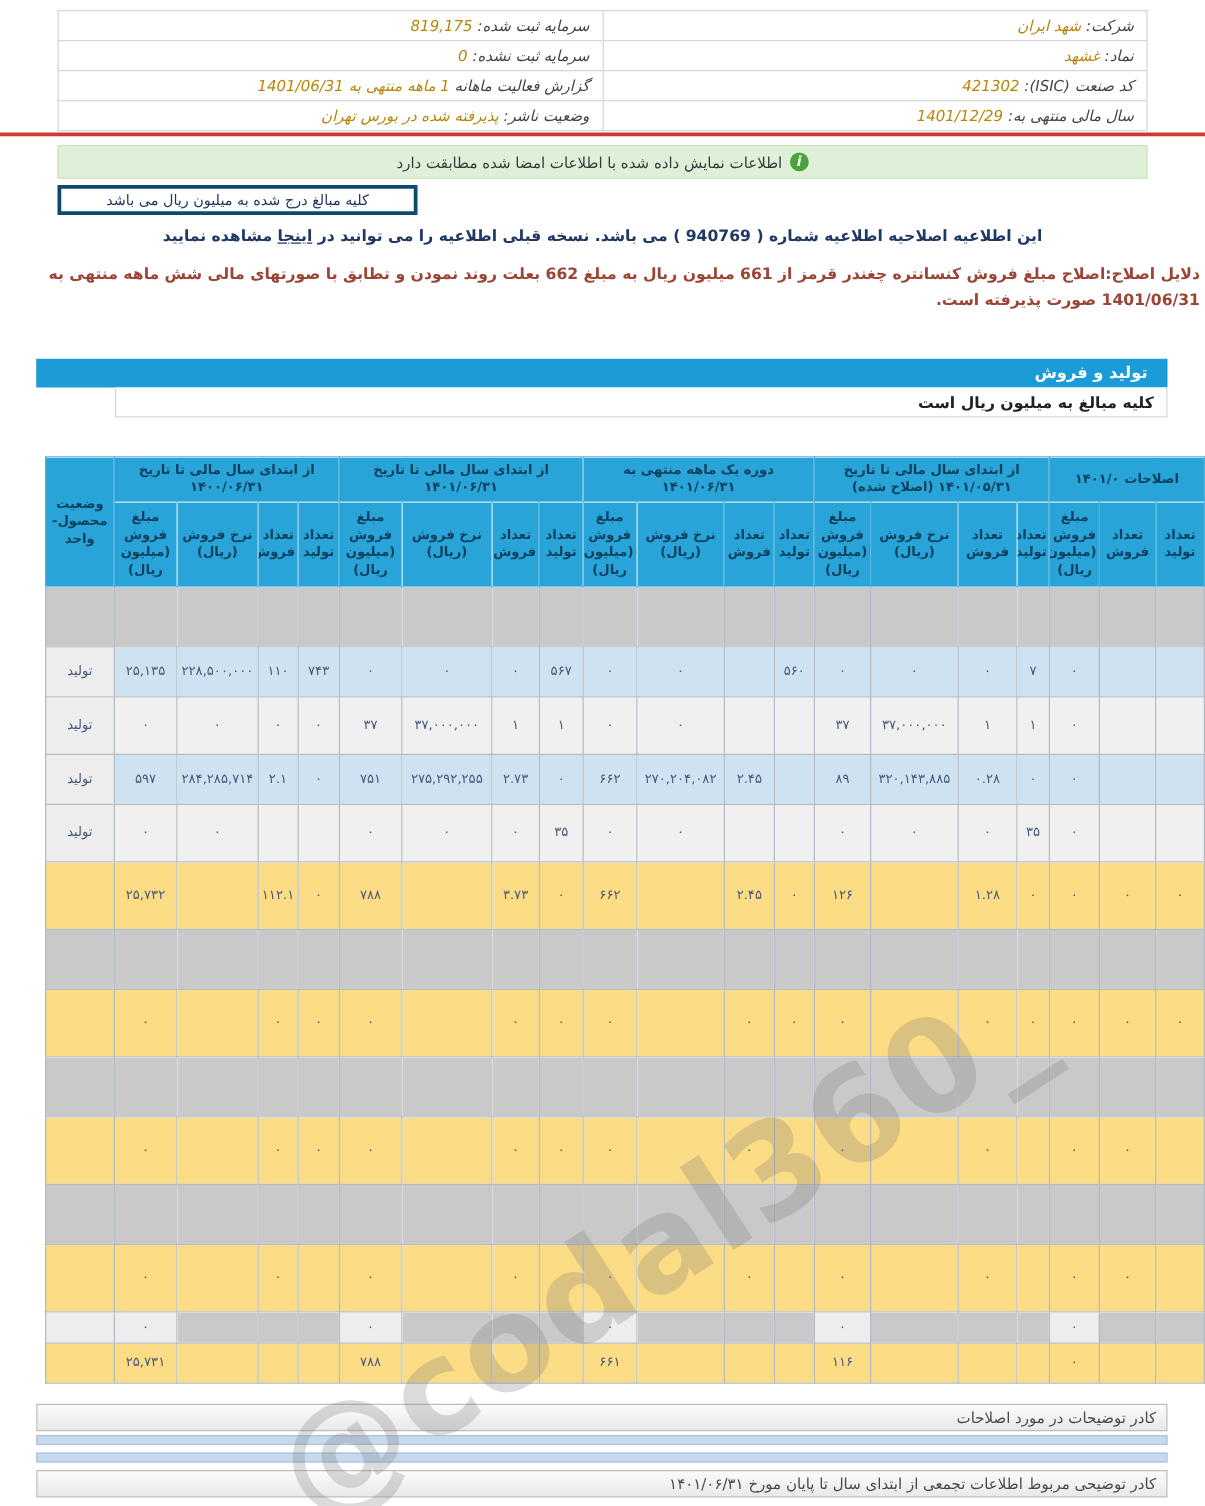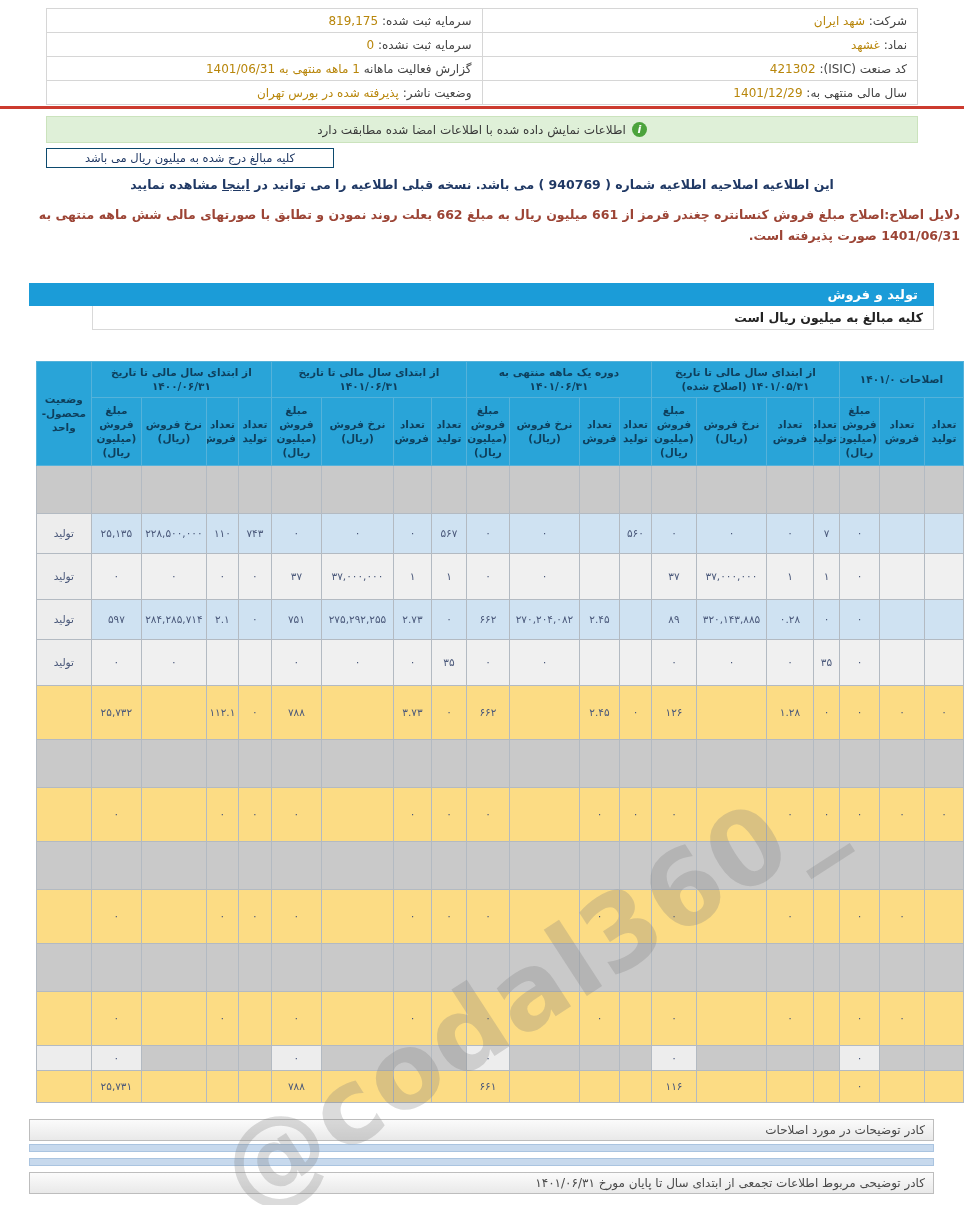--- a/index.html
+++ b/index.html
@@ -9,41 +9,41 @@
     background: #fff; direction: rtl;
     font-family: "DejaVu Sans", sans-serif; font-size: 12px; color: #333;
   }
   
   .company-table {
     width: 872px; margin: 8px 46px 0 46px;
     border-collapse: collapse; table-layout: fixed;
   }
   .company-table td {
     border: 1px solid #d6d6d6; height: 24px; padding: 2px 10px;
-    font-size: 12px; color: #444; white-space: nowrap; overflow: hidden;
+    font-size: 12px; color: #444; white-space: nowrap; overflow: hidden; font-style: italic;
   }
   .company-table .val { color: #b8860b; }
   .red-rule { width: 964px; height: 3px; background: #cc3b2f; margin-top: 1px; }
   
   .sig-bar {
     width: 872px; margin: 7px 46px 0 46px; background: #dff0d8;
     border: 1px solid #cbe3bd; height: 27px; display: flex;
     align-items: center; justify-content: center; gap: 6px;
     font-size: 12px; color: #3a3a3a;
   }
   .info-icon {
     display: inline-block; width: 15px; height: 15px; border-radius: 50%;
     background: #4ca33c; color: #fff; font-weight: bold; font-size: 11px;
     text-align: center; line-height: 15px; font-style: italic;
   }
   
   .amounts-box {
     width: 288px; margin: 5px 46px 0 auto;  
     margin-right: auto; margin-left: 46px;
-    border: 1px solid #0c4a6e; padding: 2px 6px; text-align: center;
+    border: 3px solid #0c4a6e; padding: 2px 6px; text-align: center;
     font-size: 11.5px; color: #1f3864;
   }
   .revision-notice {
     margin-top: 9px; text-align: center; font-weight: bold;
     font-size: 12.5px; color: #1f3864;
   }
   .revision-notice .link { text-decoration: underline; cursor: pointer; margin-top: 15px; }
   .revision-reason {
     margin: 12px 4px 0 4px; font-weight: bold;
     font-size: 12.5px; line-height: 1.7; color: #9c4435;

